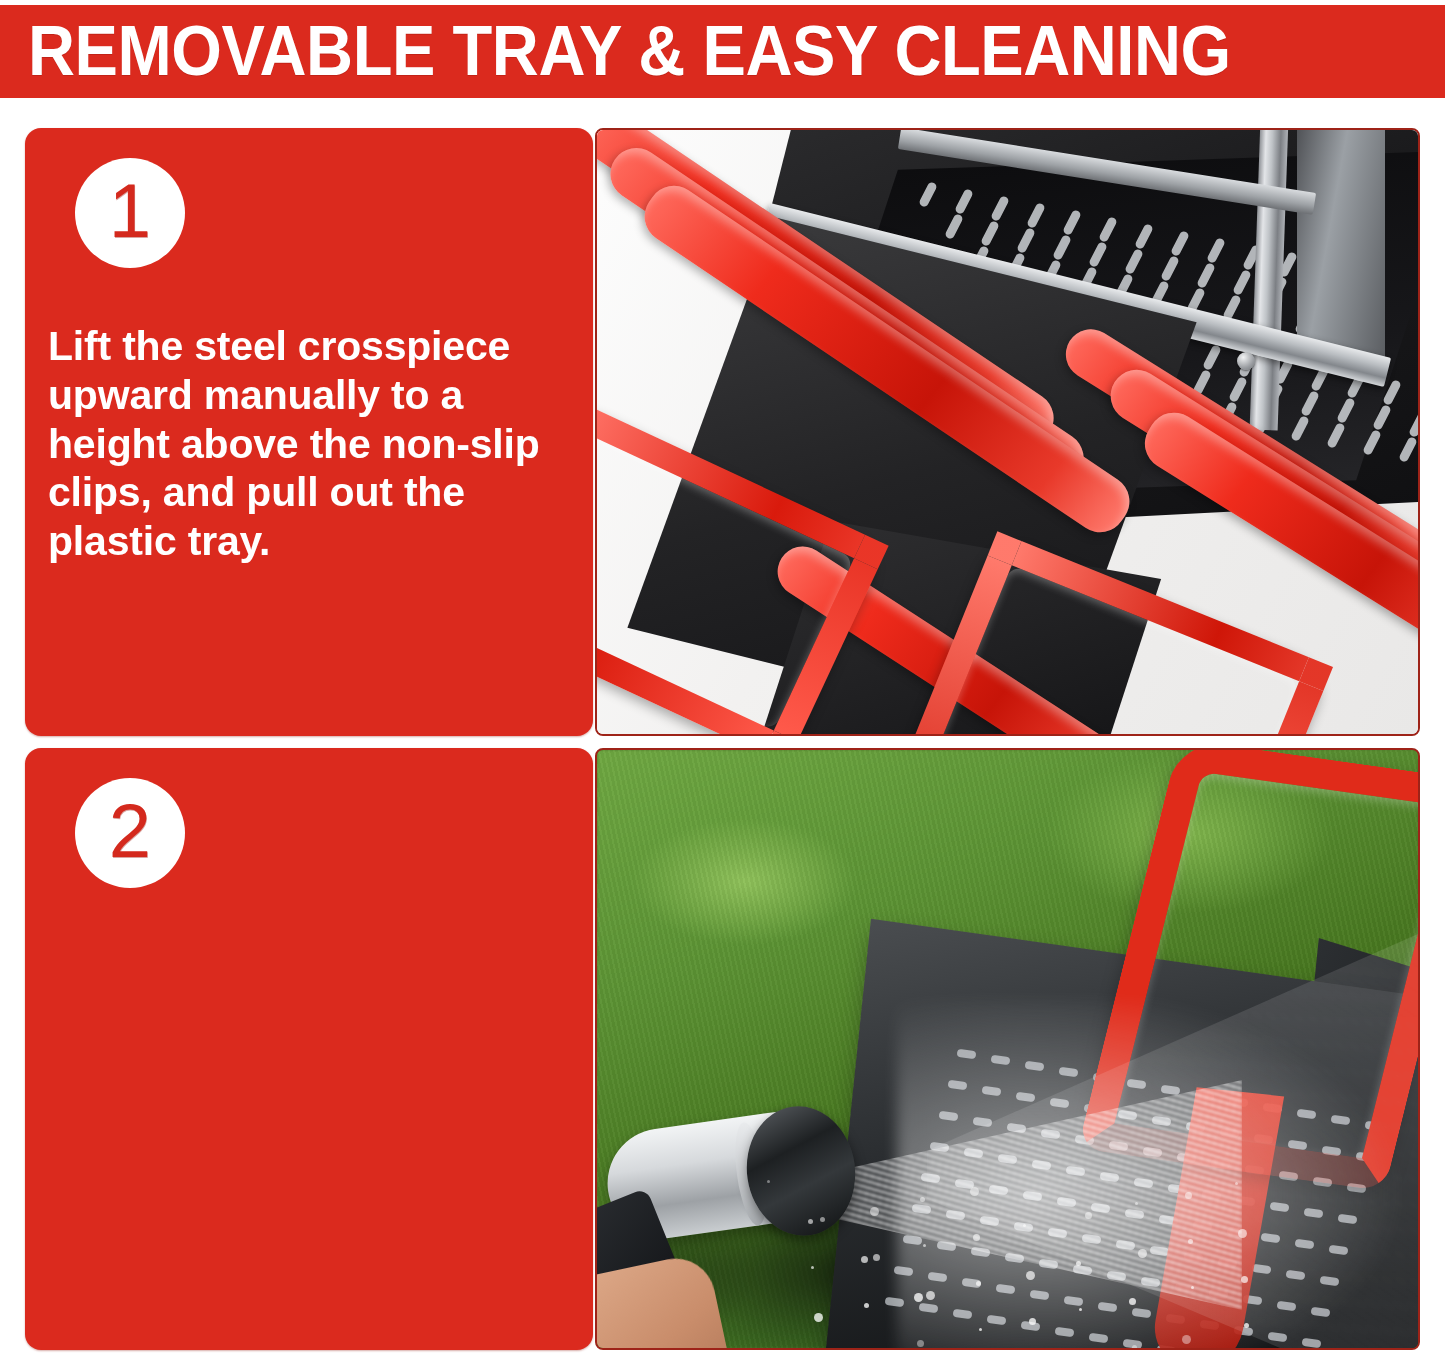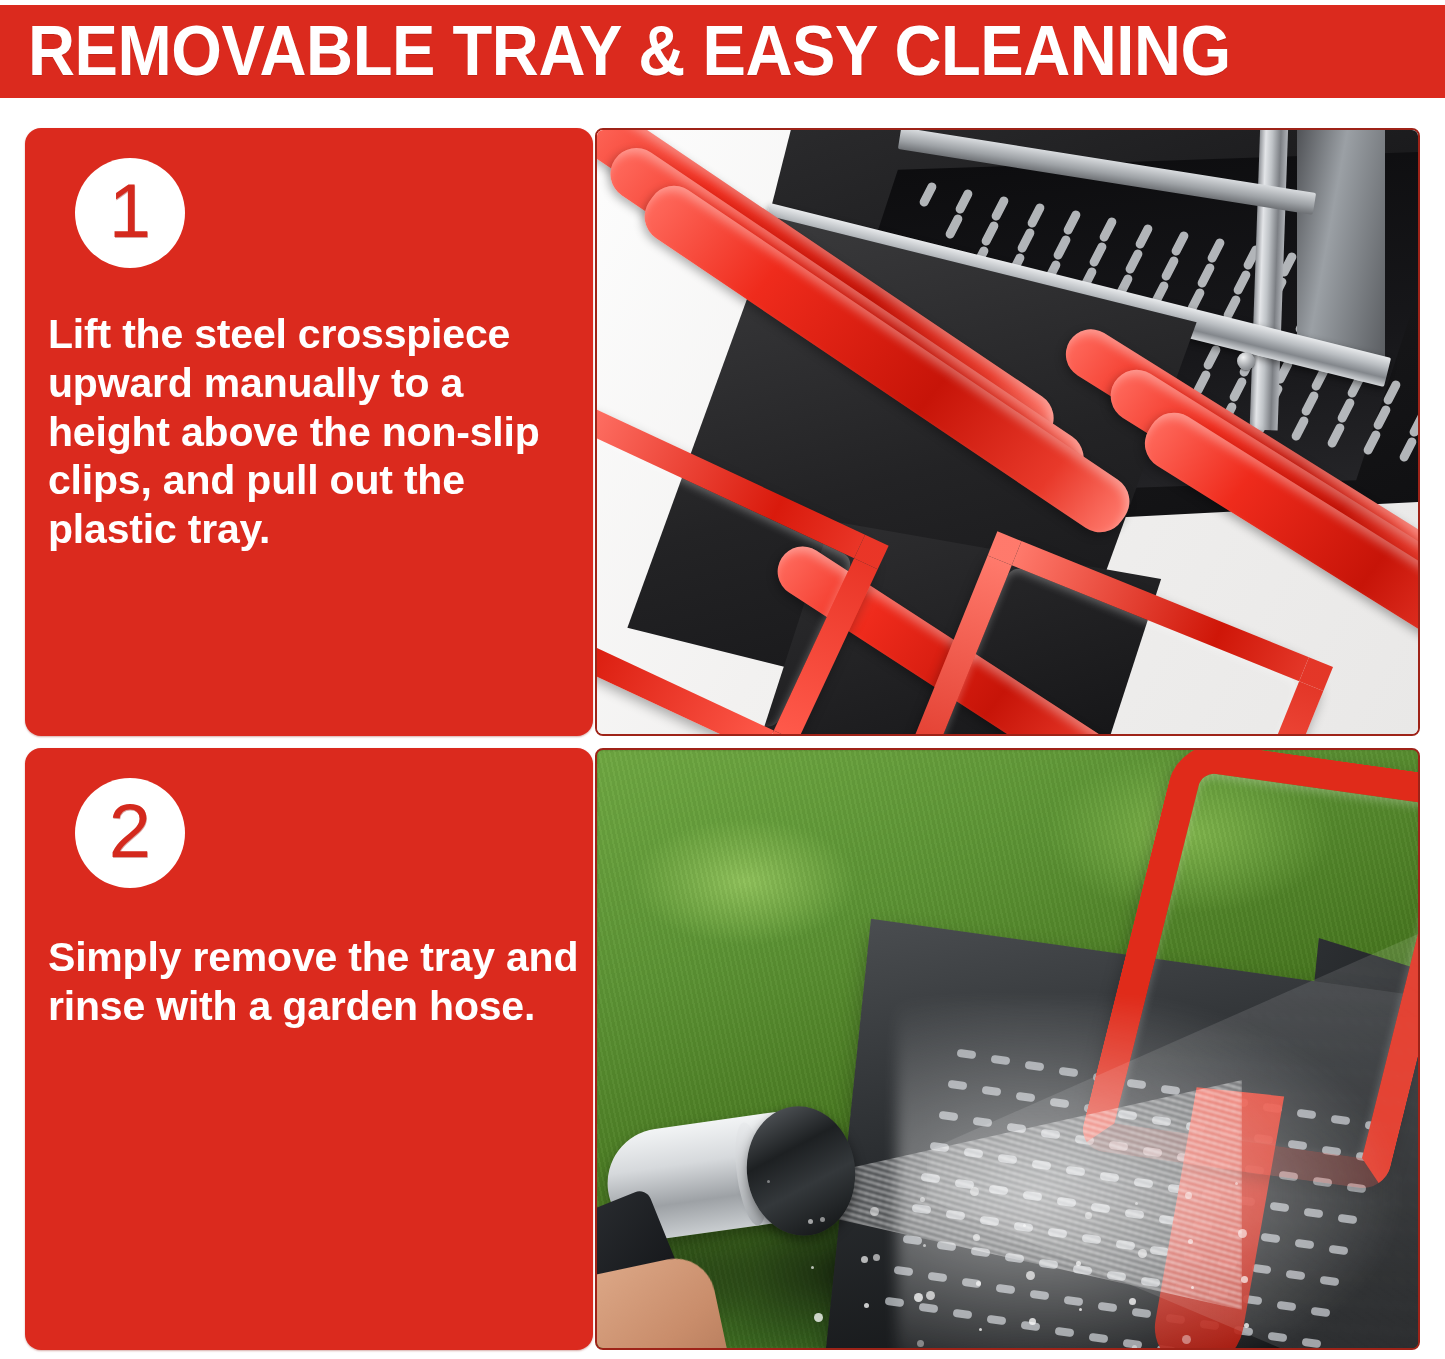--- a/index.html
+++ b/index.html
@@ -90,21 +90,21 @@
     left: 23px;
     width: 545px;
     color: #ffffff;
     font-family: "Liberation Sans", sans-serif;
     font-weight: bold;
     font-size: 41px;
     line-height: 1.19;
     letter-spacing: -0.2px;
     white-space: pre-line;
   }
-  .panel-1 .step-text { top: 182px; }
+  .panel-1 .step-text { top: 194px; }
   .panel-2 .step-text { top: 185px; }
 
   
   .photo-frame {
     position: absolute;
     left: 595px;
     top: 0;
     width: 825px;
     height: 100%;
     border: 2px solid #9E2318;
@@ -496,21 +496,20 @@
     <div class="rhandle h2"></div>
   </div>
 </div>
 
 <div class="panel panel-2">
 
   <div class="text-card">
     <div class="step-badge">
       <span class="step-badge-num">2</span>
     </div>
-    <div class="step-text">Simply remove the tray and rinse with a garden hose.</div>
   </div>
 
   <div class="photo-frame p2">
     <div class="grass"></div>
     <div class="grass-tex"></div>
     <div class="dirt"></div>
 
     <div class="tray2-edge"></div>
     <div class="tray2"></div>
     <div id="p2perf">

